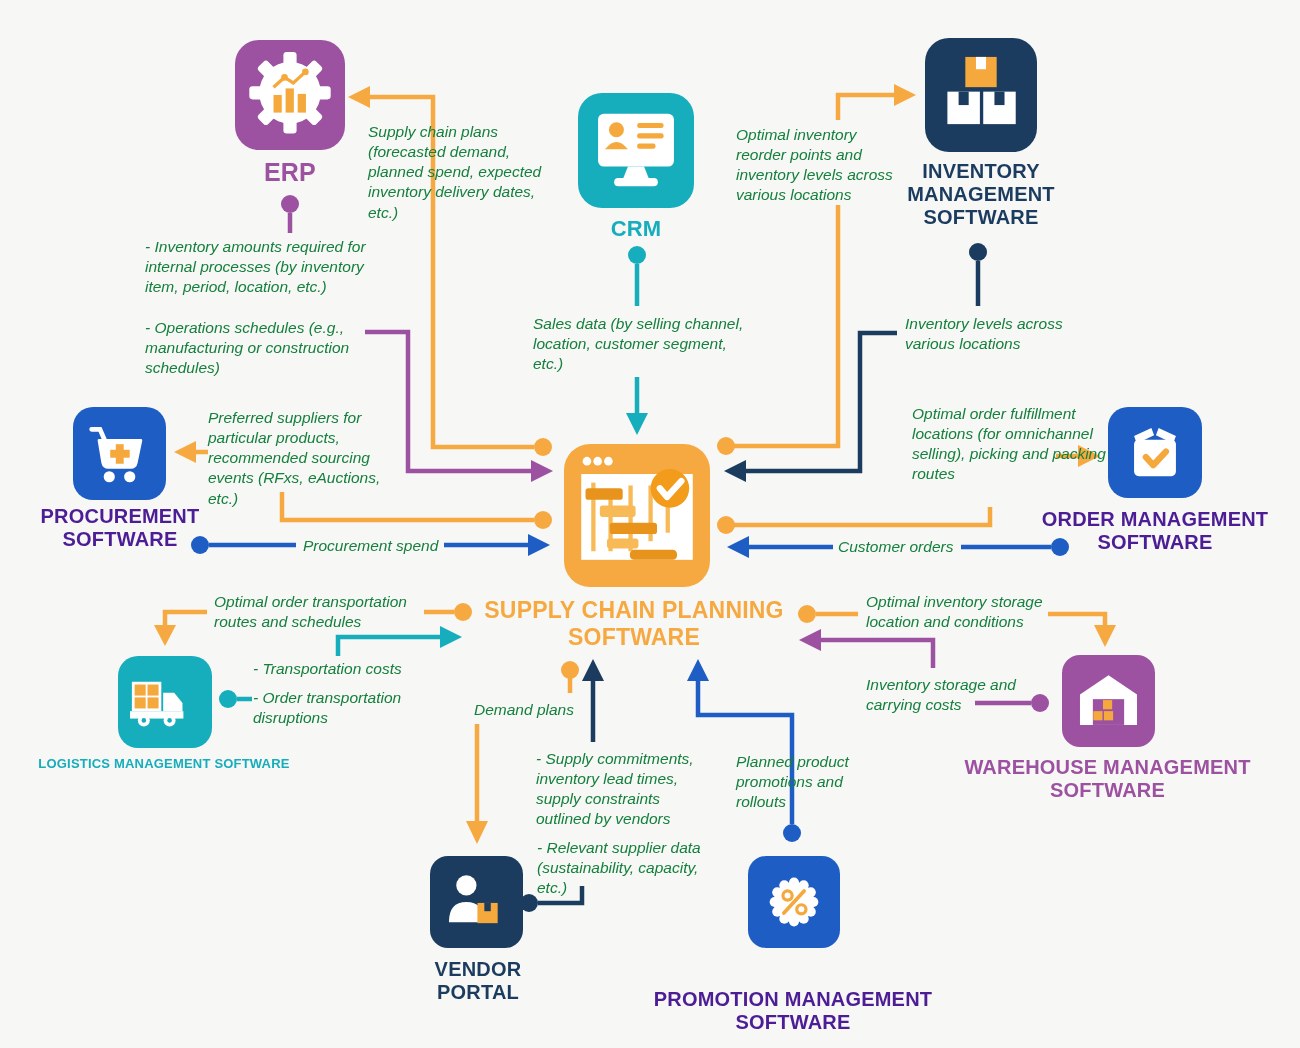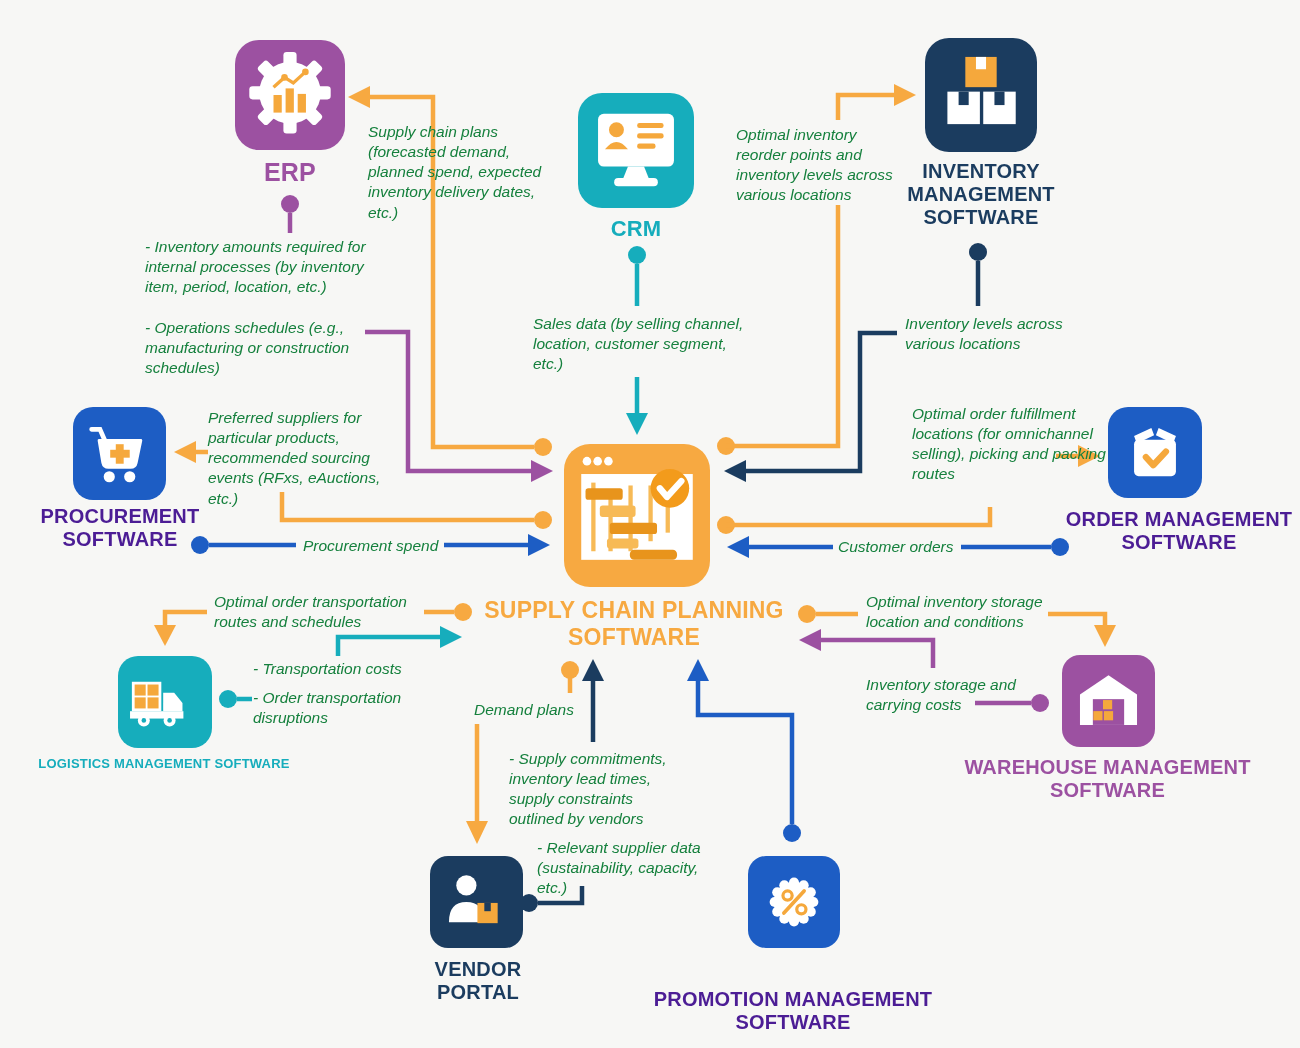--- a/index.html
+++ b/index.html
@@ -179,21 +179,21 @@
   <div class="node-label c-blue" style="left:15px;top:505px;width:210px;font-size:20px;">PROCUREMENT SOFTWARE</div>
 
   <div class="node-icon" style="left:1108px;top:407px;width:94px;height:91px;background:#1d5dc4;border-radius:20px;">
     <svg viewBox="0 0 100 100">
       <path d="M27,32 l19,-9 l3,8 l-19,9 z" fill="#ffffff"></path>
       <path d="M73,32 l-19,-9 l-3,8 l19,9 z" fill="#ffffff"></path>
       <rect x="27" y="36" width="46" height="40" rx="5" fill="#ffffff"></rect>
       <path d="M40,55 l8,9 l14,-15" stroke="#f5a83c" stroke-width="7" fill="none" stroke-linecap="round" stroke-linejoin="round"></path>
     </svg>
   </div>
-  <div class="node-label c-blue" style="left:1040px;top:508px;width:230px;font-size:20px;margin-left:24px;">ORDER MANAGEMENT SOFTWARE</div>
+  <div class="node-label c-blue" style="left:1040px;top:508px;width:230px;font-size:20px;">ORDER MANAGEMENT SOFTWARE</div>
 
   <div class="node-icon" style="left:564px;top:444px;width:146px;height:143px;background:#f7a941;border-radius:26px;">
     <svg viewBox="0 0 100 100">
       <circle cx="15" cy="12" r="3" fill="#ffffff"></circle>
       <circle cx="22.5" cy="12" r="3" fill="#ffffff"></circle>
       <circle cx="30" cy="12" r="3" fill="#ffffff"></circle>
       <rect x="11" y="21" width="78" height="60" fill="#ffffff"></rect>
       <g fill="#f7ba56">
         <rect x="18" y="27" width="3" height="48"></rect>
         <rect x="30" y="33" width="3" height="42"></rect>
@@ -285,18 +285,19 @@
   <div class="anno" style="left:533px;top:314px;width:215px;">Sales data (by selling channel, location, customer segment, etc.)</div>
   <div class="anno" style="left:905px;top:314px;width:175px;">Inventory levels across various locations</div>
   <div class="anno" style="left:208px;top:408px;width:175px;">Preferred suppliers for particular products, recommended sourcing events (RFxs, eAuctions, etc.)</div>
   <div class="anno nowrap" style="left:303px;top:536px;">Procurement spend</div>
   <div class="anno" style="left:912px;top:404px;width:205px;">Optimal order fulfillment locations (for omnichannel selling), picking and packing routes</div>
   <div class="anno nowrap" style="left:838px;top:537px;">Customer orders</div>
   <div class="anno" style="left:214px;top:592px;width:220px;">Optimal order transportation routes and schedules</div>
   <div class="anno nowrap" style="left:253px;top:659px;">- Transportation costs</div>
   <div class="anno" style="left:253px;top:688px;width:175px;">- Order transportation disruptions</div>
   <div class="anno nowrap" style="left:474px;top:700px;">Demand plans</div>
-  <div class="anno" style="left:509px;top:749px;width:175px;">- Supply commitments, inventory lead times, supply constraints outlined by vendors</div>
+  <div class="anno" style="left:536px;top:749px;width:175px;">- Supply commitments, inventory lead times, supply constraints outlined by vendors</div>
   <div class="anno" style="left:537px;top:838px;width:165px;">- Relevant supplier data (sustainability, capacity, etc.)</div>
+  <div class="anno" style="left:736px;top:752px;width:135px;">Planned product promotions and rollouts</div>
   <div class="anno" style="left:866px;top:592px;width:195px;">Optimal inventory storage location and conditions</div>
   <div class="anno" style="left:866px;top:675px;width:165px;">Inventory storage and carrying costs</div>
 
 </div>
 
 </body></html>

